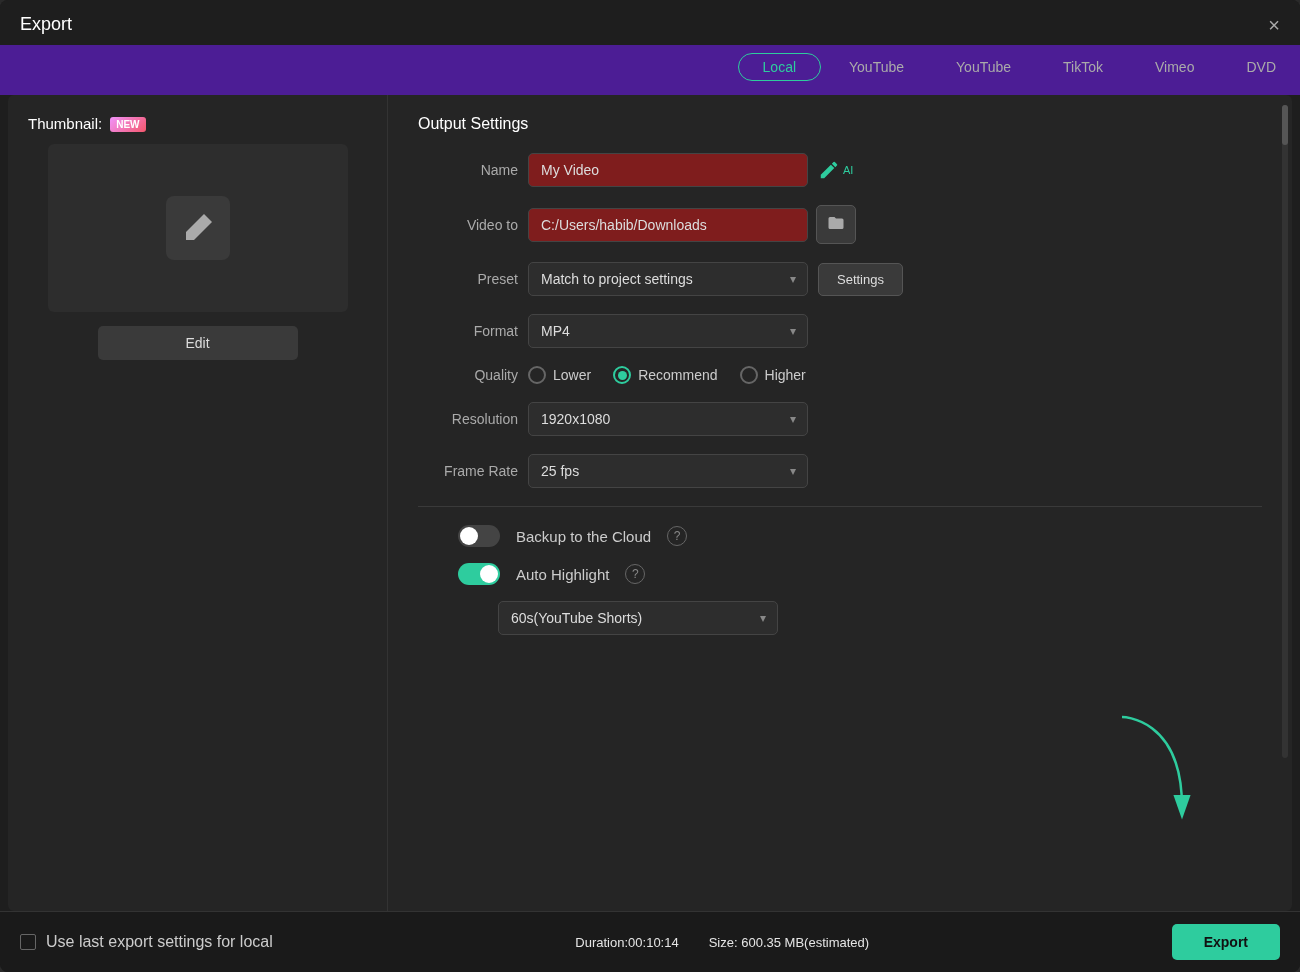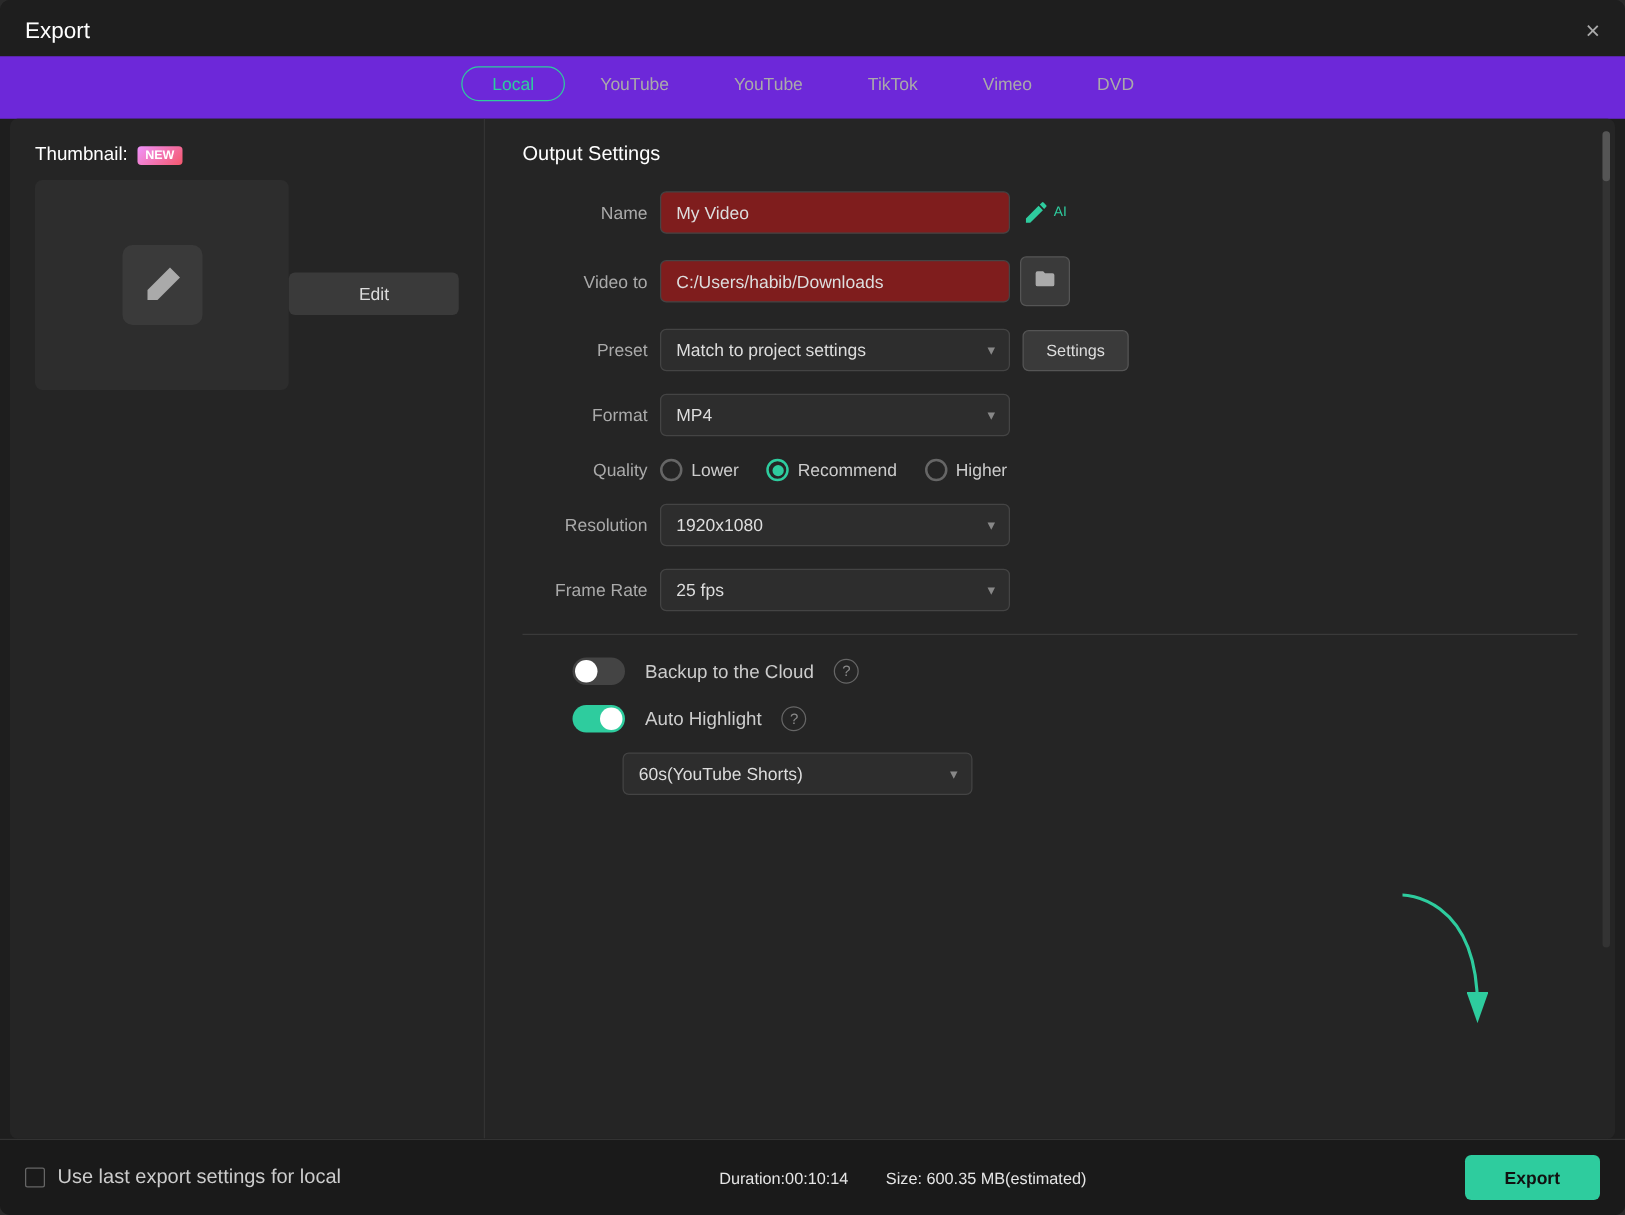--- a/index.html
+++ b/index.html
@@ -37,25 +37,25 @@
     .close-btn {
       cursor: pointer;
       color: #aaa;
       font-size: 20px;
       background: none;
       border: none;
       line-height: 1;
     }
     .tab-bar {
       display: flex;
-      justify-content: center;
+      justify-content: flex-end;
       align-items: center;
       gap: 4px;
       padding: 8px 0 14px 0;
-      background: #6d28d9;
+      background: #4c1d95;
     }
     .tab {
       padding: 6px 24px;
       border-radius: 20px;
       cursor: pointer;
       font-size: 14px;
       color: #aaa;
       background: transparent;
       border: none;
       transition: all 0.2s;
@@ -132,20 +132,21 @@
       border-radius: 5px;
       font-size: 14px;
       cursor: pointer;
       text-align: center;
       display: block;
       margin: 0 auto;
     }
     .left-panel-center {
       width: 100%;
       display: flex;
+      flex-direction: column;
       align-items: center;
     }
     .right-panel {
       flex: 1;
       padding: 20px 30px;
       overflow-y: auto;
       position: relative;
     }
     .section-title {
       font-size: 16px;

